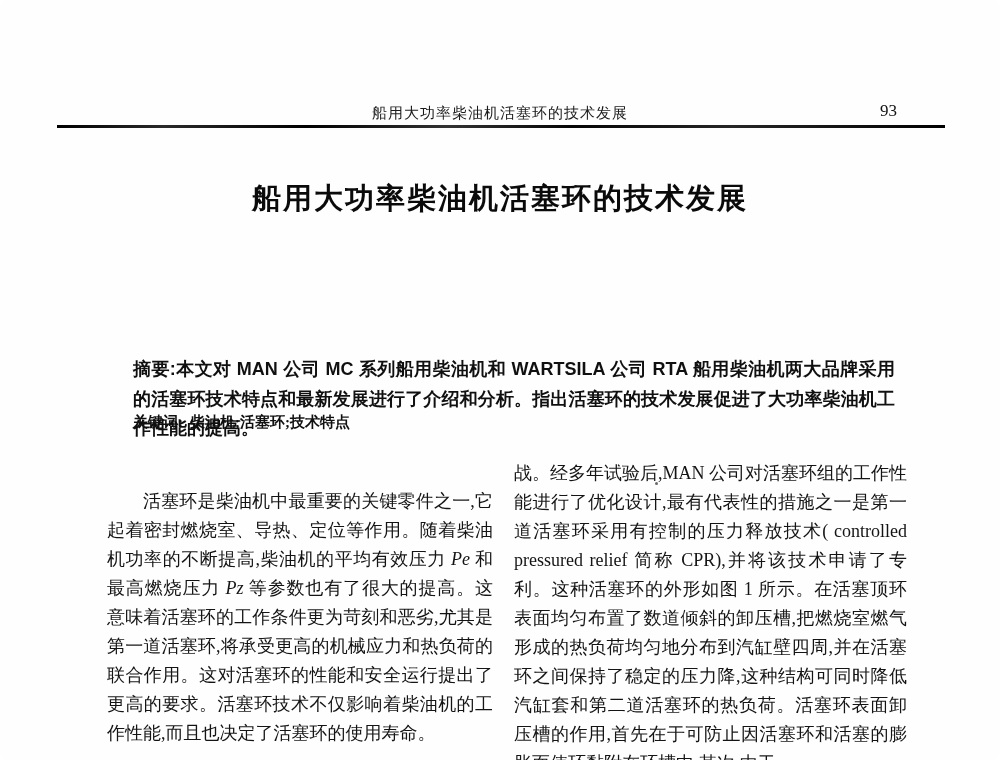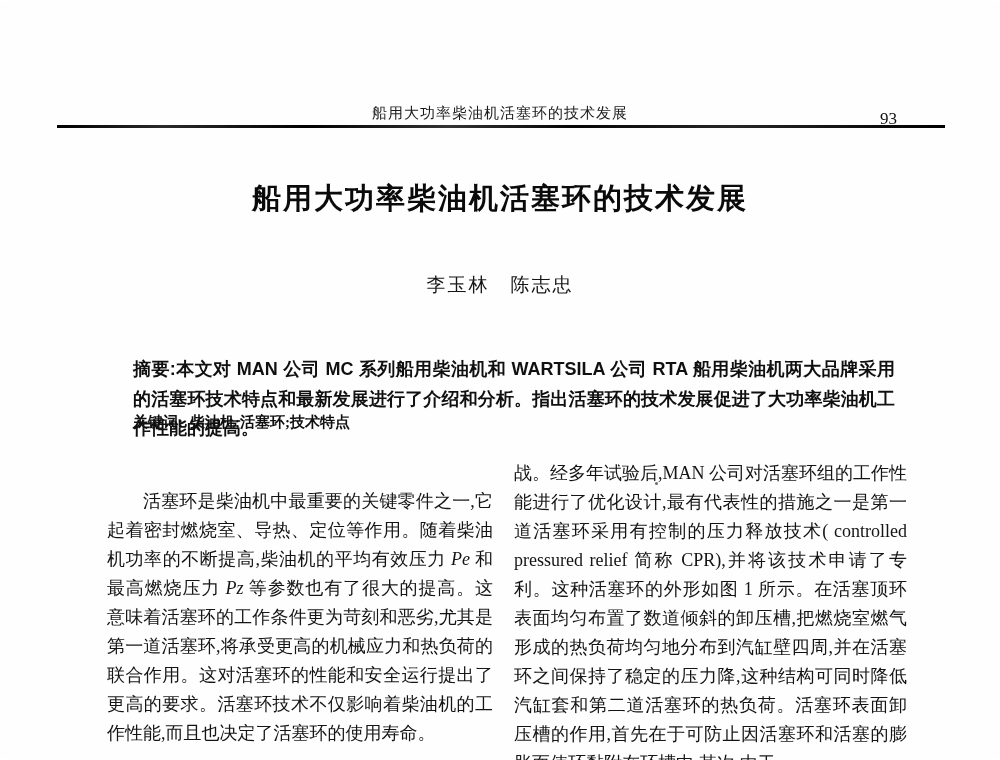--- a/index.html
+++ b/index.html
@@ -16,21 +16,21 @@
   .running-head {
     position: absolute;
     top: 104px; left: 0; width: 1000px;
     text-align: center;
     font-size: 15px;
     letter-spacing: 1px;
     color: #1b1b1b;
   }
   .page-number {
     position: absolute;
-    top: 109px; left: 880px; width: 60px;
+    top: 101px; left: 880px; width: 60px;
     font-size: 17px;
     color: #111;
   }
   .head-rule {
     position: absolute;
     top: 125px; left: 57px;
     width: 888px; height: 3px;
     background: linear-gradient(90deg, #000 0%, #2a2a2a 12%, #000 28%, #333 44%, #050505 58%, #262626 76%, #000 100%);
   }
   .main-title {
@@ -116,21 +116,20 @@
 <body>
 
 <div class="page">
 
   <div class="running-head">船用大功率柴油机活塞环的技术发展</div>
   <div class="page-number">93</div>
   <div class="head-rule"></div>
 
   <h1 class="main-title" style="margin:0;">船用大功率柴油机活塞环的技术发展</h1>
 
-  <div class="authors">李玉林　陈志忠</div>
 
 
   <p class="abstract" style="margin:0;">
     <span>摘要:</span><span>本文对 MAN 公司 MC 系列船用柴油机和 WARTSILA 公司 RTA 船用柴油机两大品牌采用的活塞环技术特点和最新发展进行了介绍和分析。指出活塞环的技术发展促进了大功率柴油机工作性能的提高。</span>
   </p>
 
   <p class="keywords" style="margin:0;">
     <span>关键词:</span><span class="kw-text">柴油机;活塞环;技术特点</span>
   </p>
 

